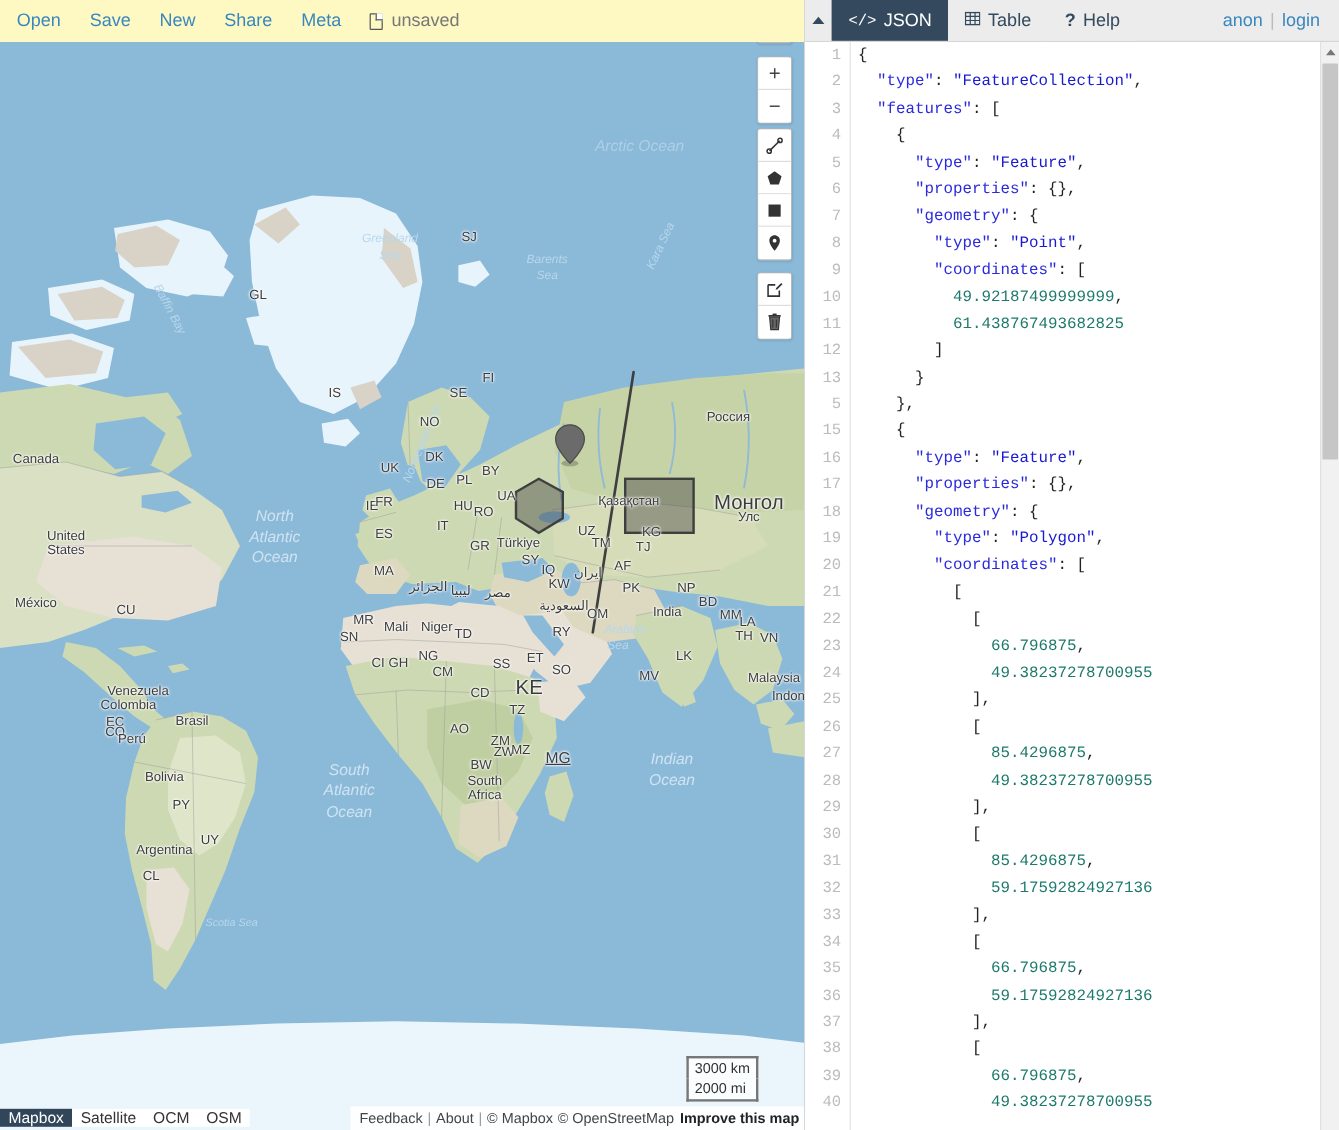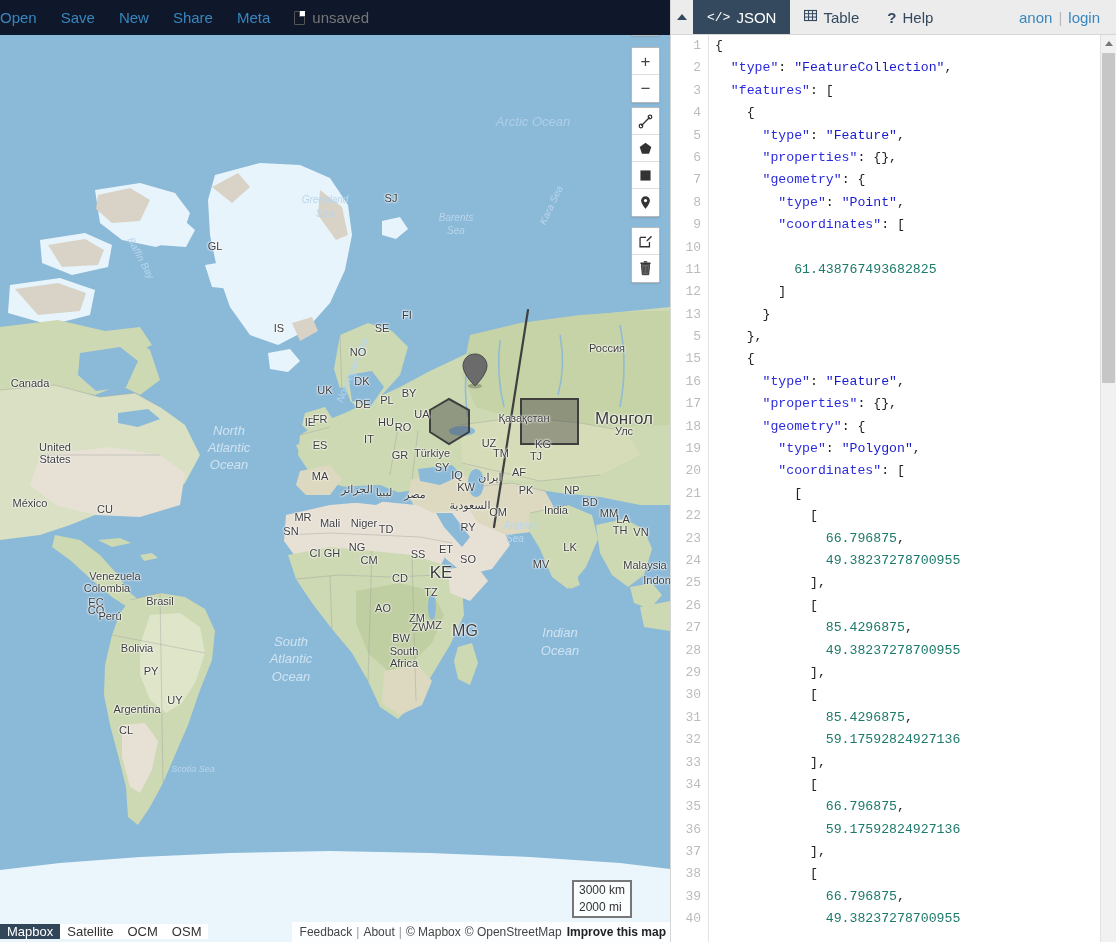--- a/index.html
+++ b/index.html
@@ -18,22 +18,23 @@
     position: absolute; left: 0; top: 0;
     width: 670px; height: 942px;
     background: #fff;
     overflow: hidden;
   }
 
   
   #menu-bar {
     position: absolute; left: 0; top: 0;
     width: 670px; height: 35px;
-    background: #0f172a;
+    background: #fef9c3;
     display: flex; align-items: center;
+    padding-left: 14px;
     font-size: 15px;
     z-index: 40;
   }
   .menu-link {
     color: #3887be;
     margin-right: 24px;
     cursor: pointer;
     text-decoration: none;
     line-height: 35px;
   }
@@ -515,21 +516,21 @@
           <div data-name="map-label" style="position: absolute; left: 332px; top: 518px; transform: translate(-50%, -50%); font-size: 11px; color: rgb(60, 60, 60); white-space: nowrap; text-shadow: rgb(255, 255, 255) 0px 0px 2px, rgb(255, 255, 255) 0px 0px 2px, rgb(255, 255, 255) 0px 0px 3px;">GH</div>
           <div data-name="map-label" style="position: absolute; left: 369px; top: 525px; transform: translate(-50%, -50%); font-size: 11px; color: rgb(60, 60, 60); white-space: nowrap; text-shadow: rgb(255, 255, 255) 0px 0px 2px, rgb(255, 255, 255) 0px 0px 2px, rgb(255, 255, 255) 0px 0px 3px;">CM</div>
           <div data-name="map-label" style="position: absolute; left: 418px; top: 519px; transform: translate(-50%, -50%); font-size: 11px; color: rgb(60, 60, 60); white-space: nowrap; text-shadow: rgb(255, 255, 255) 0px 0px 2px, rgb(255, 255, 255) 0px 0px 2px, rgb(255, 255, 255) 0px 0px 3px;">SS</div>
           <div data-name="map-label" style="position: absolute; left: 446px; top: 514px; transform: translate(-50%, -50%); font-size: 11px; color: rgb(60, 60, 60); white-space: nowrap; text-shadow: rgb(255, 255, 255) 0px 0px 2px, rgb(255, 255, 255) 0px 0px 2px, rgb(255, 255, 255) 0px 0px 3px;">ET</div>
           <div data-name="map-label" style="position: absolute; left: 468px; top: 524px; transform: translate(-50%, -50%); font-size: 11px; color: rgb(60, 60, 60); white-space: nowrap; text-shadow: rgb(255, 255, 255) 0px 0px 2px, rgb(255, 255, 255) 0px 0px 2px, rgb(255, 255, 255) 0px 0px 3px;">SO</div>
           <div data-name="map-label" style="position: absolute; left: 441px; top: 538px; transform: translate(-50%, -50%); font-size: 17px; color: rgb(60, 60, 60); white-space: nowrap; text-shadow: rgb(255, 255, 255) 0px 0px 2px, rgb(255, 255, 255) 0px 0px 2px, rgb(255, 255, 255) 0px 0px 3px;">KE</div>
           <div data-name="map-label" style="position: absolute; left: 400px; top: 543px; transform: translate(-50%, -50%); font-size: 11px; color: rgb(60, 60, 60); white-space: nowrap; text-shadow: rgb(255, 255, 255) 0px 0px 2px, rgb(255, 255, 255) 0px 0px 2px, rgb(255, 255, 255) 0px 0px 3px;">CD</div>
           <div data-name="map-label" style="position: absolute; left: 431px; top: 557px; transform: translate(-50%, -50%); font-size: 11px; color: rgb(60, 60, 60); white-space: nowrap; text-shadow: rgb(255, 255, 255) 0px 0px 2px, rgb(255, 255, 255) 0px 0px 2px, rgb(255, 255, 255) 0px 0px 3px;">TZ</div>
           <div data-name="map-label" style="position: absolute; left: 383px; top: 573px; transform: translate(-50%, -50%); font-size: 11px; color: rgb(60, 60, 60); white-space: nowrap; text-shadow: rgb(255, 255, 255) 0px 0px 2px, rgb(255, 255, 255) 0px 0px 2px, rgb(255, 255, 255) 0px 0px 3px;">AO</div>
           <div data-name="map-label" style="position: absolute; left: 417px; top: 583px; transform: translate(-50%, -50%); font-size: 11px; color: rgb(60, 60, 60); white-space: nowrap; text-shadow: rgb(255, 255, 255) 0px 0px 2px, rgb(255, 255, 255) 0px 0px 2px, rgb(255, 255, 255) 0px 0px 3px;">ZM</div>
-          <div data-name="map-label" style="position: absolute; left: 465px; top: 596px; transform: translate(-50%, -50%); font-size: 16px; color: rgb(60, 60, 60); white-space: nowrap; text-shadow: rgb(255, 255, 255) 0px 0px 2px, rgb(255, 255, 255) 0px 0px 2px, rgb(255, 255, 255) 0px 0px 3px;">MG</div>
+          <div data-name="map-label" style="position: absolute; left: 465px; top: 596px; transform: translate(-50%, -50%); font-size: 13px; color: rgb(60, 60, 60); white-space: nowrap; text-shadow: rgb(255, 255, 255) 0px 0px 2px, rgb(255, 255, 255) 0px 0px 2px, rgb(255, 255, 255) 0px 0px 3px; text-decoration: underline;">MG</div>
           <div data-name="map-label" style="position: absolute; left: 401px; top: 603px; transform: translate(-50%, -50%); font-size: 11px; color: rgb(60, 60, 60); white-space: nowrap; text-shadow: rgb(255, 255, 255) 0px 0px 2px, rgb(255, 255, 255) 0px 0px 2px, rgb(255, 255, 255) 0px 0px 3px;">BW</div>
           <div data-name="map-label" style="position: absolute; left: 420px; top: 592px; transform: translate(-50%, -50%); font-size: 11px; color: rgb(60, 60, 60); white-space: nowrap; text-shadow: rgb(255, 255, 255) 0px 0px 2px, rgb(255, 255, 255) 0px 0px 2px, rgb(255, 255, 255) 0px 0px 3px;">ZW</div>
           <div data-name="map-label" style="position: absolute; left: 434px; top: 590px; transform: translate(-50%, -50%); font-size: 11px; color: rgb(60, 60, 60); white-space: nowrap; text-shadow: rgb(255, 255, 255) 0px 0px 2px, rgb(255, 255, 255) 0px 0px 2px, rgb(255, 255, 255) 0px 0px 3px;">MZ</div>
           <div data-name="map-label" style="position: absolute; left: 404px; top: 616px; transform: translate(-50%, -50%); font-size: 11px; color: rgb(60, 60, 60); white-space: nowrap; text-shadow: rgb(255, 255, 255) 0px 0px 2px, rgb(255, 255, 255) 0px 0px 2px, rgb(255, 255, 255) 0px 0px 3px;">South</div>
           <div data-name="map-label" style="position: absolute; left: 404px; top: 628px; transform: translate(-50%, -50%); font-size: 11px; color: rgb(60, 60, 60); white-space: nowrap; text-shadow: rgb(255, 255, 255) 0px 0px 2px, rgb(255, 255, 255) 0px 0px 2px, rgb(255, 255, 255) 0px 0px 3px;">Africa</div>
           <div data-name="map-label" style="position: absolute; left: 115px; top: 541px; transform: translate(-50%, -50%); font-size: 11px; color: rgb(60, 60, 60); white-space: nowrap; text-shadow: rgb(255, 255, 255) 0px 0px 2px, rgb(255, 255, 255) 0px 0px 2px, rgb(255, 255, 255) 0px 0px 3px;">Venezuela</div>
           <div data-name="map-label" style="position: absolute; left: 107px; top: 553px; transform: translate(-50%, -50%); font-size: 11px; color: rgb(60, 60, 60); white-space: nowrap; text-shadow: rgb(255, 255, 255) 0px 0px 2px, rgb(255, 255, 255) 0px 0px 2px, rgb(255, 255, 255) 0px 0px 3px;">Colombia</div>
           <div data-name="map-label" style="position: absolute; left: 96px; top: 567px; transform: translate(-50%, -50%); font-size: 11px; color: rgb(60, 60, 60); white-space: nowrap; text-shadow: rgb(255, 255, 255) 0px 0px 2px, rgb(255, 255, 255) 0px 0px 2px, rgb(255, 255, 255) 0px 0px 3px;">EC</div>
           <div data-name="map-label" style="position: absolute; left: 96px; top: 575px; transform: translate(-50%, -50%); font-size: 11px; color: rgb(60, 60, 60); white-space: nowrap; text-shadow: rgb(255, 255, 255) 0px 0px 2px, rgb(255, 255, 255) 0px 0px 2px, rgb(255, 255, 255) 0px 0px 3px;">CO</div>
           <div data-name="map-label" style="position: absolute; left: 110px; top: 581px; transform: translate(-50%, -50%); font-size: 11px; color: rgb(60, 60, 60); white-space: nowrap; text-shadow: rgb(255, 255, 255) 0px 0px 2px, rgb(255, 255, 255) 0px 0px 2px, rgb(255, 255, 255) 0px 0px 3px;">Perú</div>
@@ -674,21 +675,21 @@
       <div id="code-lines" data-name="editor-code-lines">
           <div class="code-line" data-name="code-line"><span class="lineno" data-name="line-number">1</span><span class="linecode" data-name="line-content"><span class="tok-punc" data-name="token-punc">{</span></span></div>
           <div class="code-line" data-name="code-line"><span class="lineno" data-name="line-number">2</span><span class="linecode" data-name="line-content"><span class="tok-punc" data-name="token-punc">  </span><span class="tok-key" data-name="token-key">"type"</span><span class="tok-punc" data-name="token-punc">: </span><span class="tok-str" data-name="token-str">"FeatureCollection"</span><span class="tok-punc" data-name="token-punc">,</span></span></div>
           <div class="code-line" data-name="code-line"><span class="lineno" data-name="line-number">3</span><span class="linecode" data-name="line-content"><span class="tok-punc" data-name="token-punc">  </span><span class="tok-key" data-name="token-key">"features"</span><span class="tok-punc" data-name="token-punc">: [</span></span></div>
           <div class="code-line" data-name="code-line"><span class="lineno" data-name="line-number">4</span><span class="linecode" data-name="line-content"><span class="tok-punc" data-name="token-punc">    {</span></span></div>
           <div class="code-line" data-name="code-line"><span class="lineno" data-name="line-number">5</span><span class="linecode" data-name="line-content"><span class="tok-punc" data-name="token-punc">      </span><span class="tok-key" data-name="token-key">"type"</span><span class="tok-punc" data-name="token-punc">: </span><span class="tok-str" data-name="token-str">"Feature"</span><span class="tok-punc" data-name="token-punc">,</span></span></div>
           <div class="code-line" data-name="code-line"><span class="lineno" data-name="line-number">6</span><span class="linecode" data-name="line-content"><span class="tok-punc" data-name="token-punc">      </span><span class="tok-key" data-name="token-key">"properties"</span><span class="tok-punc" data-name="token-punc">: {},</span></span></div>
           <div class="code-line" data-name="code-line"><span class="lineno" data-name="line-number">7</span><span class="linecode" data-name="line-content"><span class="tok-punc" data-name="token-punc">      </span><span class="tok-key" data-name="token-key">"geometry"</span><span class="tok-punc" data-name="token-punc">: {</span></span></div>
           <div class="code-line" data-name="code-line"><span class="lineno" data-name="line-number">8</span><span class="linecode" data-name="line-content"><span class="tok-punc" data-name="token-punc">        </span><span class="tok-key" data-name="token-key">"type"</span><span class="tok-punc" data-name="token-punc">: </span><span class="tok-str" data-name="token-str">"Point"</span><span class="tok-punc" data-name="token-punc">,</span></span></div>
           <div class="code-line" data-name="code-line"><span class="lineno" data-name="line-number">9</span><span class="linecode" data-name="line-content"><span class="tok-punc" data-name="token-punc">        </span><span class="tok-key" data-name="token-key">"coordinates"</span><span class="tok-punc" data-name="token-punc">: [</span></span></div>
-          <div class="code-line" data-name="code-line"><span class="lineno" data-name="line-number">10</span></div>
+          <div class="code-line" data-name="code-line"><span class="lineno" data-name="line-number">10</span><span class="linecode" data-name="line-content"><span class="tok-punc" data-name="token-punc">          </span><span class="tok-num" data-name="token-num">49.92187499999999</span><span class="tok-punc" data-name="token-punc">,</span></span></div>
           <div class="code-line" data-name="code-line"><span class="lineno" data-name="line-number">11</span><span class="linecode" data-name="line-content"><span class="tok-punc" data-name="token-punc">          </span><span class="tok-num" data-name="token-num">61.438767493682825</span></span></div>
           <div class="code-line" data-name="code-line"><span class="lineno" data-name="line-number">12</span><span class="linecode" data-name="line-content"><span class="tok-punc" data-name="token-punc">        ]</span></span></div>
           <div class="code-line" data-name="code-line"><span class="lineno" data-name="line-number">13</span><span class="linecode" data-name="line-content"><span class="tok-punc" data-name="token-punc">      }</span></span></div>
           <div class="code-line" data-name="code-line"><span class="lineno" data-name="line-number">5</span><span class="linecode" data-name="line-content"><span class="tok-punc" data-name="token-punc">    },</span></span></div>
           <div class="code-line" data-name="code-line"><span class="lineno" data-name="line-number">15</span><span class="linecode" data-name="line-content"><span class="tok-punc" data-name="token-punc">    {</span></span></div>
           <div class="code-line" data-name="code-line"><span class="lineno" data-name="line-number">16</span><span class="linecode" data-name="line-content"><span class="tok-punc" data-name="token-punc">      </span><span class="tok-key" data-name="token-key">"type"</span><span class="tok-punc" data-name="token-punc">: </span><span class="tok-str" data-name="token-str">"Feature"</span><span class="tok-punc" data-name="token-punc">,</span></span></div>
           <div class="code-line" data-name="code-line"><span class="lineno" data-name="line-number">17</span><span class="linecode" data-name="line-content"><span class="tok-punc" data-name="token-punc">      </span><span class="tok-key" data-name="token-key">"properties"</span><span class="tok-punc" data-name="token-punc">: {},</span></span></div>
           <div class="code-line" data-name="code-line"><span class="lineno" data-name="line-number">18</span><span class="linecode" data-name="line-content"><span class="tok-punc" data-name="token-punc">      </span><span class="tok-key" data-name="token-key">"geometry"</span><span class="tok-punc" data-name="token-punc">: {</span></span></div>
           <div class="code-line" data-name="code-line"><span class="lineno" data-name="line-number">19</span><span class="linecode" data-name="line-content"><span class="tok-punc" data-name="token-punc">        </span><span class="tok-key" data-name="token-key">"type"</span><span class="tok-punc" data-name="token-punc">: </span><span class="tok-str" data-name="token-str">"Polygon"</span><span class="tok-punc" data-name="token-punc">,</span></span></div>
           <div class="code-line" data-name="code-line"><span class="lineno" data-name="line-number">20</span><span class="linecode" data-name="line-content"><span class="tok-punc" data-name="token-punc">        </span><span class="tok-key" data-name="token-key">"coordinates"</span><span class="tok-punc" data-name="token-punc">: [</span></span></div>

